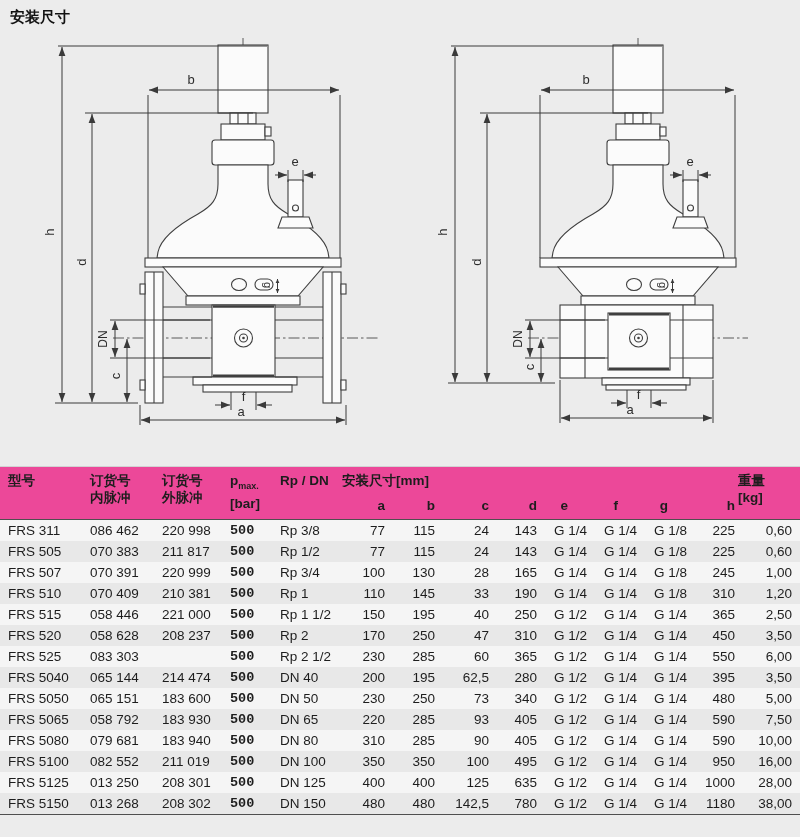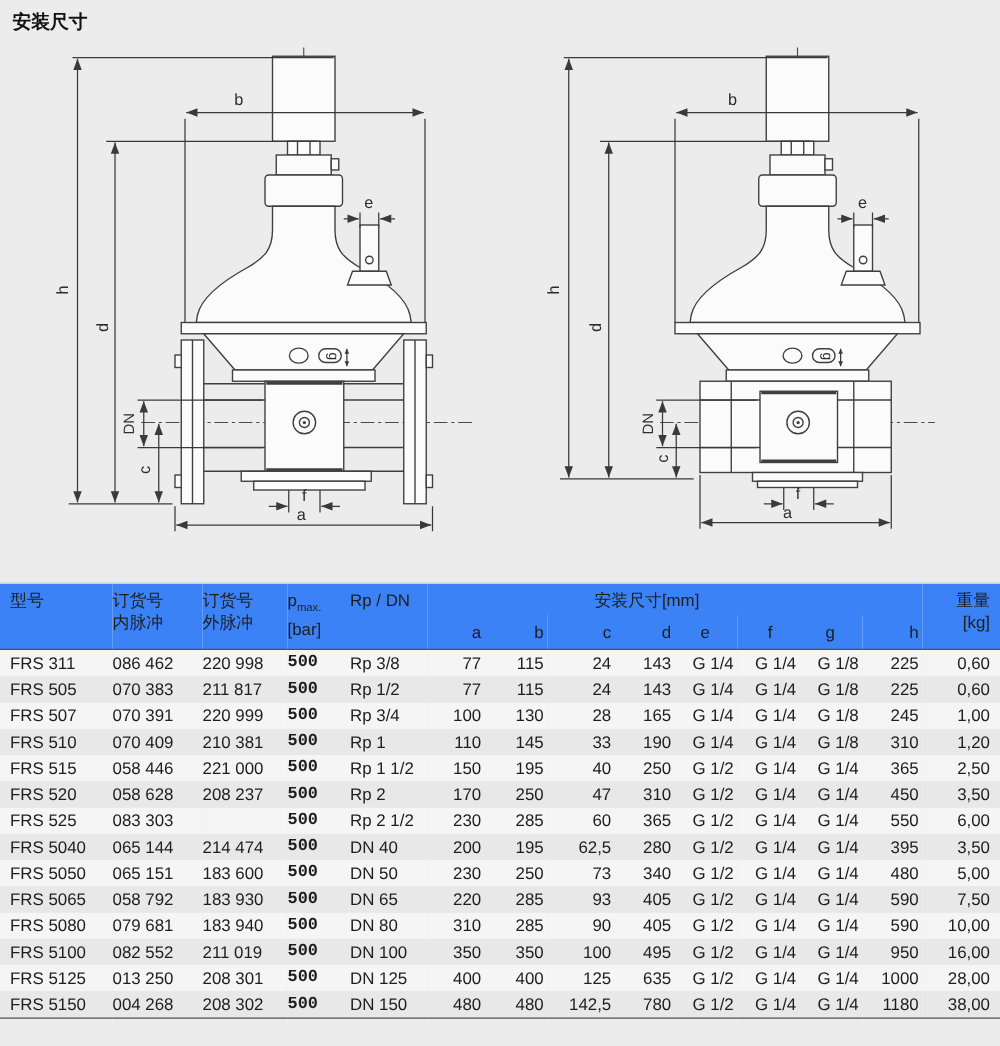--- a/index.html
+++ b/index.html
@@ -4,26 +4,26 @@
 <style>
   html,body{margin:0;padding:0;}
   body{background:#ececec;font-family:"Liberation Sans","DejaVu Sans",sans-serif;}
   .page{position:relative;width:800px;height:837px;background:#ececec;overflow:hidden;}
   .title{position:absolute;left:10px;top:8px;margin:0;font-size:15px;font-weight:bold;color:#111;}
   .diag{position:absolute;top:32px;margin:0;}
   .diag svg text{font-family:"Liberation Sans","DejaVu Sans",sans-serif;}
   .table-wrap{position:absolute;left:0;top:466px;width:800px;}
   table{border-collapse:collapse;width:800px;table-layout:fixed;font-size:13.5px;color:#1d1d1d;
         border-top:1px solid #d2d2d2;border-bottom:1px solid #4f4f4f;}
-  thead th{background:#3b82f6;font-weight:normal;text-align:left;vertical-align:top;
+  thead th{background:#ec4899;font-weight:bold;text-align:left;vertical-align:top;
            padding:5px 0 3px 0;line-height:17px;border-bottom:1px solid #4f4f4f;margin-left:10px;}
-  thead th.nb{border-bottom:none;text-align:center;padding-right:45px;}
+  thead th.nb{border-bottom:none;padding-right:45px;}
   thead tr.hrow2 th{vertical-align:bottom;padding-bottom:5px;}
   th.first{padding-left:8px;}
-  th.ar{text-align:right;padding-right:8px;}
+  th.ar{padding-right:8px;}
   th.dim-th{text-align:right;padding-right:3px;}
   th.dim-th.pad{padding-right:22px;}
   sub{font-size:9px;}
   tbody td{padding:2px 0;line-height:17px;white-space:nowrap;overflow:hidden;}
   tbody tr:nth-child(odd){background:#f5f5f5;}
   tbody tr:nth-child(even){background:#e8e8e8;}
   tbody td:first-child{padding-left:8px;}
   tbody td:nth-child(4){font-weight:bold;font-family:Liberation Mono, monospace;}
   tbody td:nth-child(n+6){text-align:right;padding-right:3px;}
   tbody td:last-child{padding-right:8px;}
@@ -452,21 +452,21 @@
             <td>125</td>
             <td>635</td>
             <td>G 1/2</td>
             <td>G 1/4</td>
             <td>G 1/4</td>
             <td>1000</td>
             <td>28,00</td>
           </tr>
           <tr>
             <td>FRS 5150</td>
-            <td>004 268</td>
+            <td>013 268</td>
             <td>208 302</td>
             <td>500</td>
             <td>DN 150</td>
             <td>480</td>
             <td>480</td>
             <td>142,5</td>
             <td>780</td>
             <td>G 1/2</td>
             <td>G 1/4</td>
             <td>G 1/4</td>

